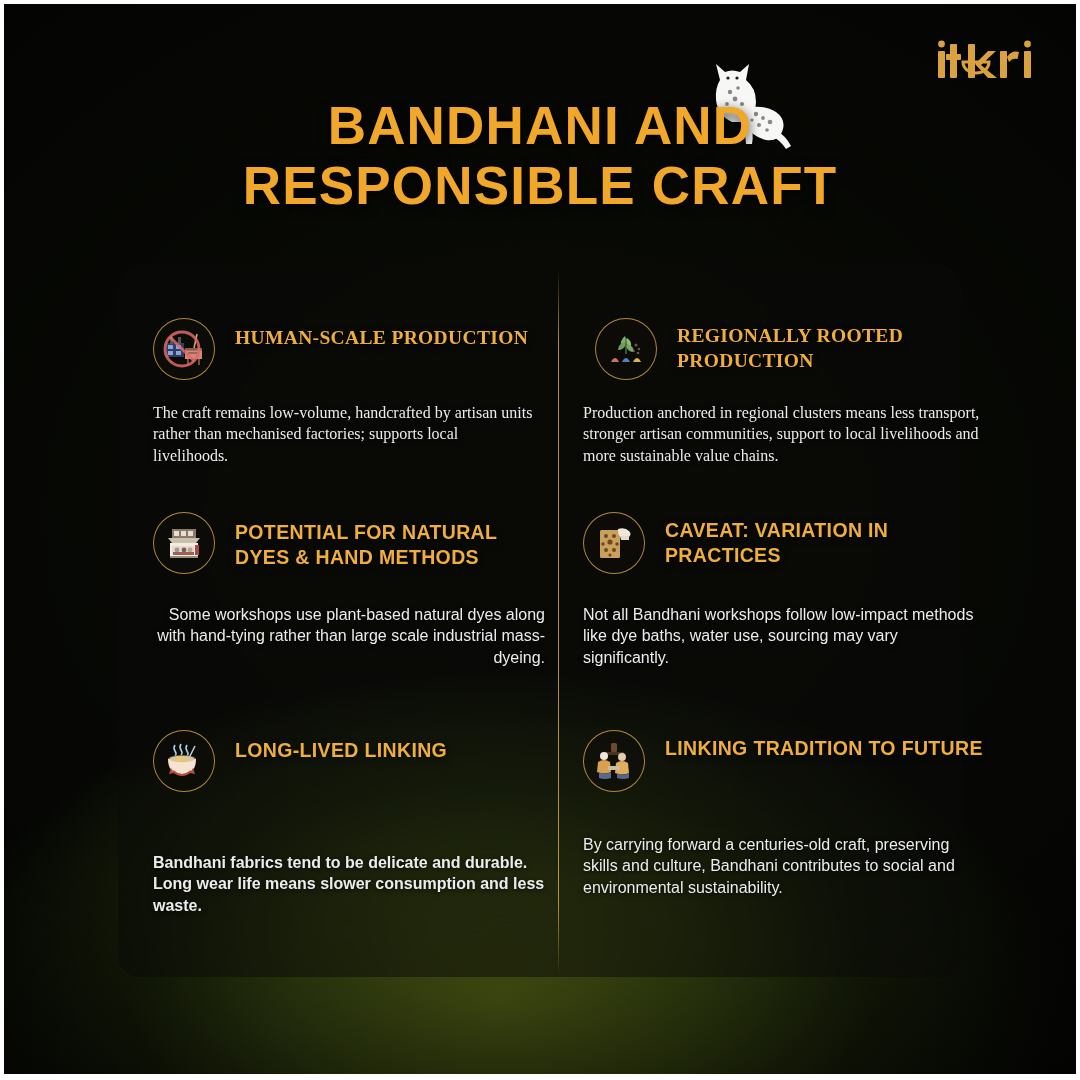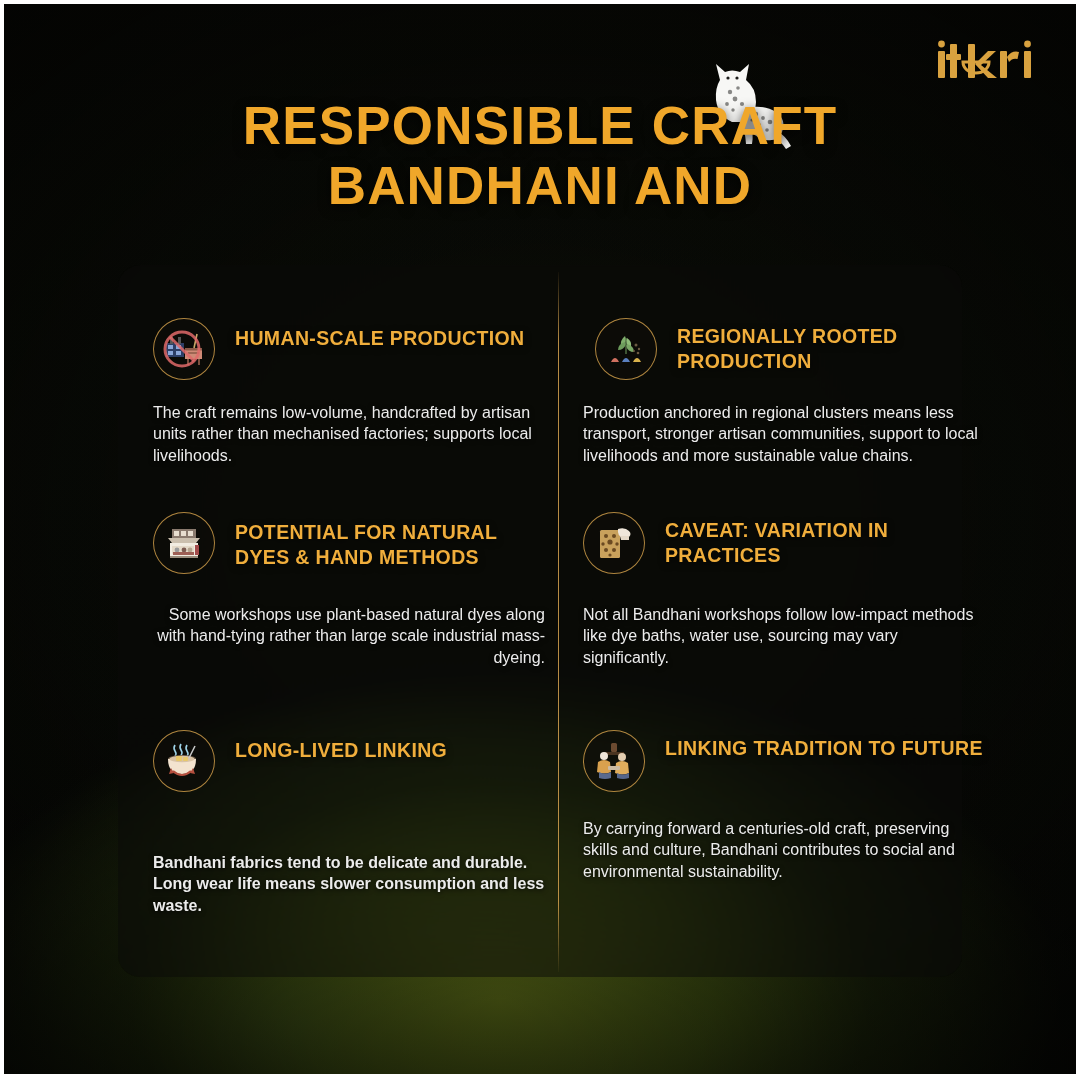--- a/index.html
+++ b/index.html
@@ -114,27 +114,27 @@
   .card-body{
     margin-top:22px;
     font-size:16px; line-height:1.34;
     color:#ececec; font-weight:400;
     text-shadow:0 1px 5px rgba(0,0,0,0.85);
   }
 
   
   .col-l{ left:153px; width:392px; }
   .col-r{ left:583px; width:400px; }
-  .row-1{ top:318px; }
+  .row-1{ top:318px;font-family:Liberation Serif, serif; }
   .row-2{ top:512px; }
   .row-3{ top:730px; }
   .col-l.row-1 .card-body{ width:382px; }
   .col-r.row-1 .card-body{ width:400px; }
   .col-l.row-3 .card-body{ margin-top:60px;font-weight:bold; }
-  .col-r.row-3 .card-body{ margin-top:26px; }
+  .col-r.row-3 .card-body{ margin-top:42px; }
   .col-l.row-2 .card-body{ margin-top:30px;text-align:right; }
   .col-r.row-2 .card-body{ margin-top:30px; }
   .col-r.row-1 .card-head{ padding-left:12px; }
   .col-r .card-body{ padding-left:0; }
   .col-r.row-1 .card-title,
   .col-r.row-2 .card-title,
   .col-r.row-3 .card-title{ padding-top:6px; }
 </style>
 </head>
 <body>
@@ -184,22 +184,22 @@
       <circle cx="77" cy="78" r="1.8"></circle>
         <circle cx="62" cy="68" r="1.6"></circle>
     </g>
     <g fill="#1c1c1a">
       <circle cx="38" cy="26" r="1.6"></circle>
         <circle cx="47" cy="26" r="1.6"></circle>
     </g>
   </svg>
 
   <div id="title-block">
+    <div class="title-line">BANDHANI AND</div>
     <div class="title-line">RESPONSIBLE CRAFT</div>
-    <div class="title-line">BANDHANI AND</div>
   </div>
 </div>
 
 <div id="content-panel"></div>
 <div id="column-divider"></div>
 
 <div class="card col-l row-1">
   <div class="card-head">
     <div class="icon-badge">
       <svg width="46" height="46" viewBox="0 0 46 46">

